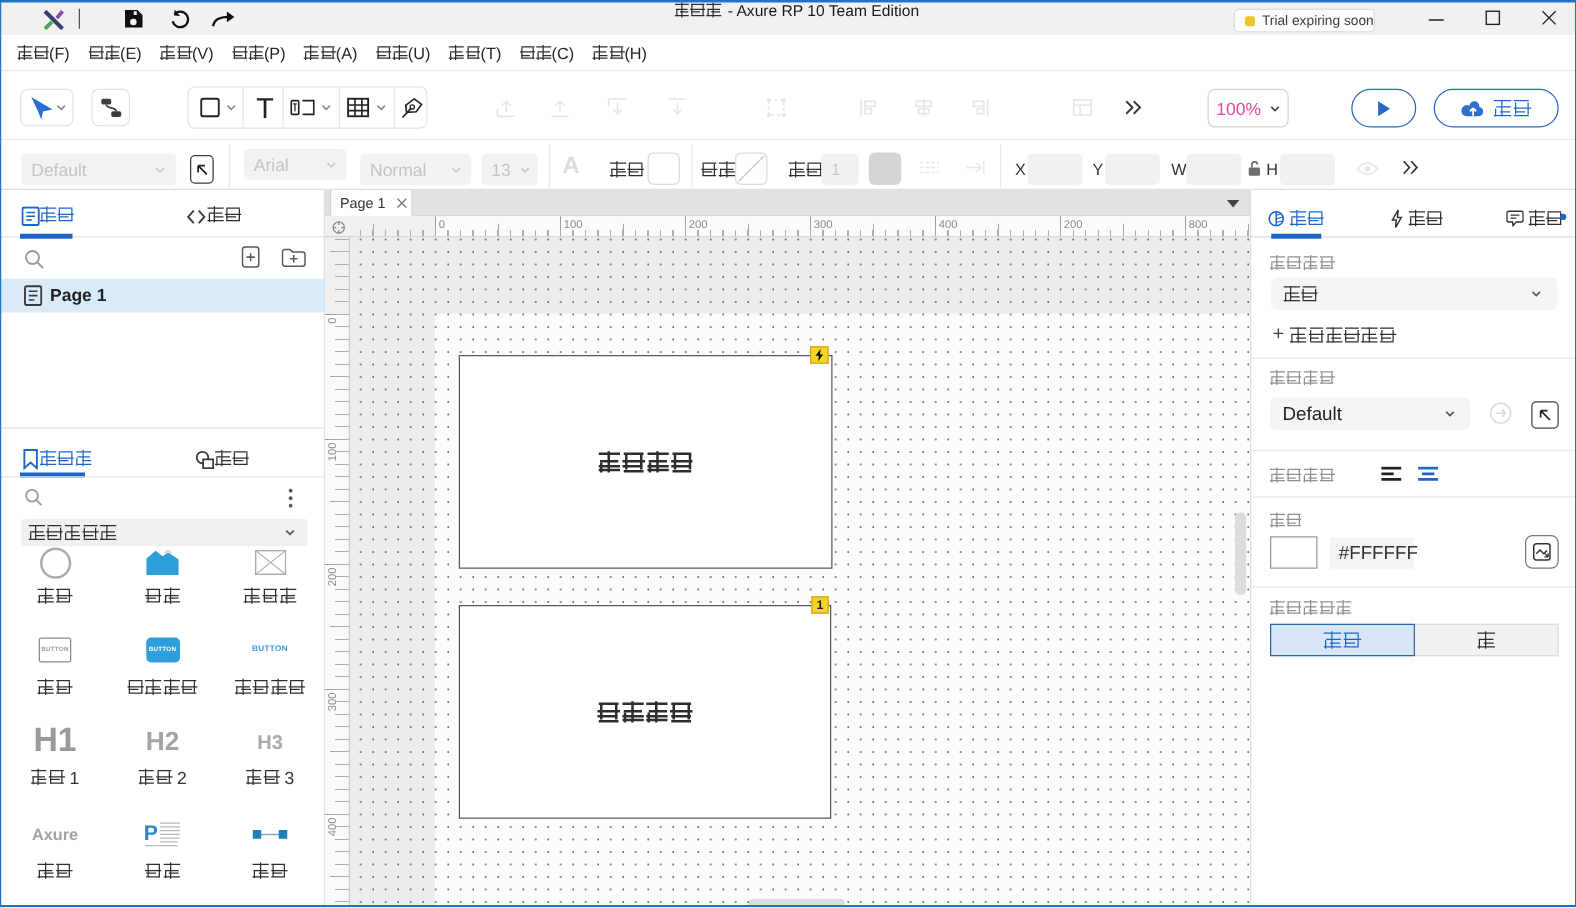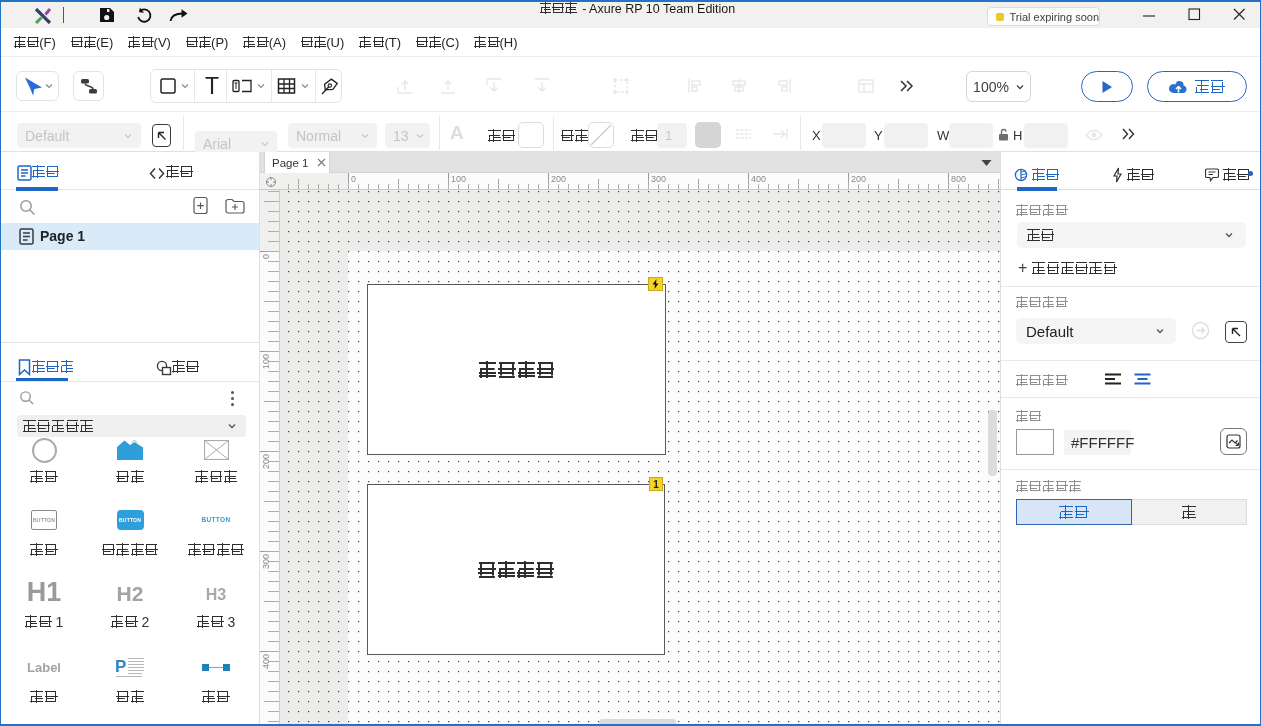--- a/index.html
+++ b/index.html
@@ -224,21 +224,21 @@
         <rect x="4" y="4" width="8" height="4"></rect>
         <rect x="7" y="10" width="5" height="4"></rect>
       </svg>
  <svg class="abs" style="left:856px;top:19px" width="18" height="18" viewBox="0 0 18 18" stroke="#e7e7e7" fill="none" stroke-width="1.4">
         <rect x="2" y="3" width="14" height="12"></rect>
         <path d="M2 7 H16 M7 7 V15"></path>
       </svg>
  <svg class="abs" style="left:898px;top:21px" width="16" height="14" viewBox="0 0 16 14">
         <path d="M2 2 L7 7 L2 12 M8 2 L13 7 L8 12" fill="none" stroke="#333" stroke-width="1.5"></path>
       </svg>
- <div class="abs" style="left:965px;top:13px;width:65px;height:31px;border:1px solid #d5d5d5;border-radius:6px;display:flex;align-items:center;justify-content:center;font-size:14px;color:#404040">100%<svg class="chev" viewBox="0 0 8 8" style="margin-left:7px">
+ <div class="abs" style="left:965px;top:13px;width:65px;height:31px;border:1px solid #d5d5d5;border-radius:6px;display:flex;align-items:center;justify-content:center;font-size:14px;color:#ec4899">100%<svg class="chev" viewBox="0 0 8 8" style="margin-left:7px">
           <path d="M1 2.5 L4 5.5 L7 2.5" fill="none" stroke="#444" stroke-width="1.3"></path>
         </svg></div>
  <div class="abs" style="left:1080px;top:13px;width:52px;height:31px;border:1.5px solid #2767c5;border-radius:16px;display:flex;align-items:center;justify-content:center">
         <svg width="12" height="14" viewBox="0 0 12 14">
           <path d="M1.5 1 L11 7 L1.5 13 Z" fill="#2767c5"></path>
         </svg>
       </div>
  <div class="abs" style="left:1146px;top:13px;width:100px;height:31px;border:1.5px solid #2767c5;border-radius:16px;display:flex;align-items:center;justify-content:center;gap:7px">
         <svg width="19" height="14" viewBox="0 0 19 14">
           <path d="M5 13 A4.5 4.5 0 1 1 6.5 4.5 A4 4 0 0 1 14.5 5.5 A3.8 3.8 0 0 1 14 13 Z" fill="#2b72ce"></path>
@@ -253,21 +253,21 @@
 <div id="toolbar2">
  <div class="dd" style="left:16px;top:10px;width:124px;height:25px">Default<svg class="chev" viewBox="0 0 8 8" style="position:absolute;right:9px">
           <path d="M1 2.5 L4 5.5 L7 2.5" fill="none" stroke="#c9c9c9" stroke-width="1.2"></path>
         </svg></div>
  <div class="abs" style="left:151px;top:11px;width:19px;height:23px;border:1.5px solid #3a3a3a;border-radius:4px;display:flex;align-items:center;justify-content:center">
         <svg width="10" height="10" viewBox="0 0 10 10">
           <path d="M1.5 1.5 L8.5 8.5 M1.5 1.5 H7 M1.5 1.5 V7" stroke="#222" stroke-width="1.4" fill="none"></path>
         </svg>
       </div>
  <div class="vsep" style="left:182px;top:3px;height:34px"></div>
- <div class="dd" style="left:194px;top:18px;width:82px;height:25px">Arial<svg class="chev" viewBox="0 0 8 8" style="position:absolute;right:8px">
+ <div class="dd" style="left:194px;top:6px;width:82px;height:25px">Arial<svg class="chev" viewBox="0 0 8 8" style="position:absolute;right:8px">
           <path d="M1 2.5 L4 5.5 L7 2.5" fill="none" stroke="#c9c9c9" stroke-width="1.2"></path>
         </svg></div>
  <div class="dd" style="left:287px;top:10px;width:89px;height:25px">Normal<svg class="chev" viewBox="0 0 8 8" style="position:absolute;right:8px">
           <path d="M1 2.5 L4 5.5 L7 2.5" fill="none" stroke="#c9c9c9" stroke-width="1.2"></path>
         </svg></div>
  <div class="dd" style="left:384px;top:10px;width:45px;height:25px">13<svg class="chev" viewBox="0 0 8 8" style="position:absolute;right:6px">
           <path d="M1 2.5 L4 5.5 L7 2.5" fill="none" stroke="#c9c9c9" stroke-width="1.2"></path>
         </svg></div>
  <div class="vsep" style="left:438px;top:3px;height:34px"></div>
  <div class="abs" style="left:449px;top:9px;font-size:19px;color:#ddd;font-weight:bold">A</div>
@@ -473,21 +473,21 @@
           <i class="z v2"></i>
         </span>&nbsp;1</div>
  <div class="wlabel" style="left:86px;top:462px;height:15px"><span class="zrow">
           <i class="z"></i>
           <i class="z v2"></i>
         </span>&nbsp;2</div>
  <div class="wlabel" style="left:172px;top:462px;height:15px"><span class="zrow">
           <i class="z"></i>
           <i class="z v2"></i>
         </span>&nbsp;3</div>
- <div class="wicon" style="left:0;top:505px;height:20px;font-size:13px;font-weight:bold;color:#a3a3a3">Label</div>
+ <div class="wicon" style="left:0;top:505px;height:20px;font-size:13px;font-weight:bold;color:#a3a3a3">Axure</div>
  <div class="wicon" style="left:86px;top:503px;height:24px">
         <svg width="30" height="23" viewBox="0 0 30 23">
           <text x="0" y="16" font-size="17" font-weight="bold" fill="#2e86c8" font-family="Liberation Sans">P</text>
           <path d="M13 2.5 H29 M13 5.5 H29 M13 8.5 H29 M13 11.5 H29 M13 14.5 H29 M13 17.5 H27 M1 20.5 H27" stroke="#b9b9b9" stroke-width="1.1"></path>
         </svg>
       </div>
  <div class="wicon" style="left:172px;top:508px;height:14px">
         <svg width="28" height="9" viewBox="0 0 28 9">
           <path d="M4 4.5 H24" stroke="#7fa8c9" stroke-width="1.2"></path>
           <rect x="0" y="1" width="7" height="7" fill="#1f7fb6"></rect>

